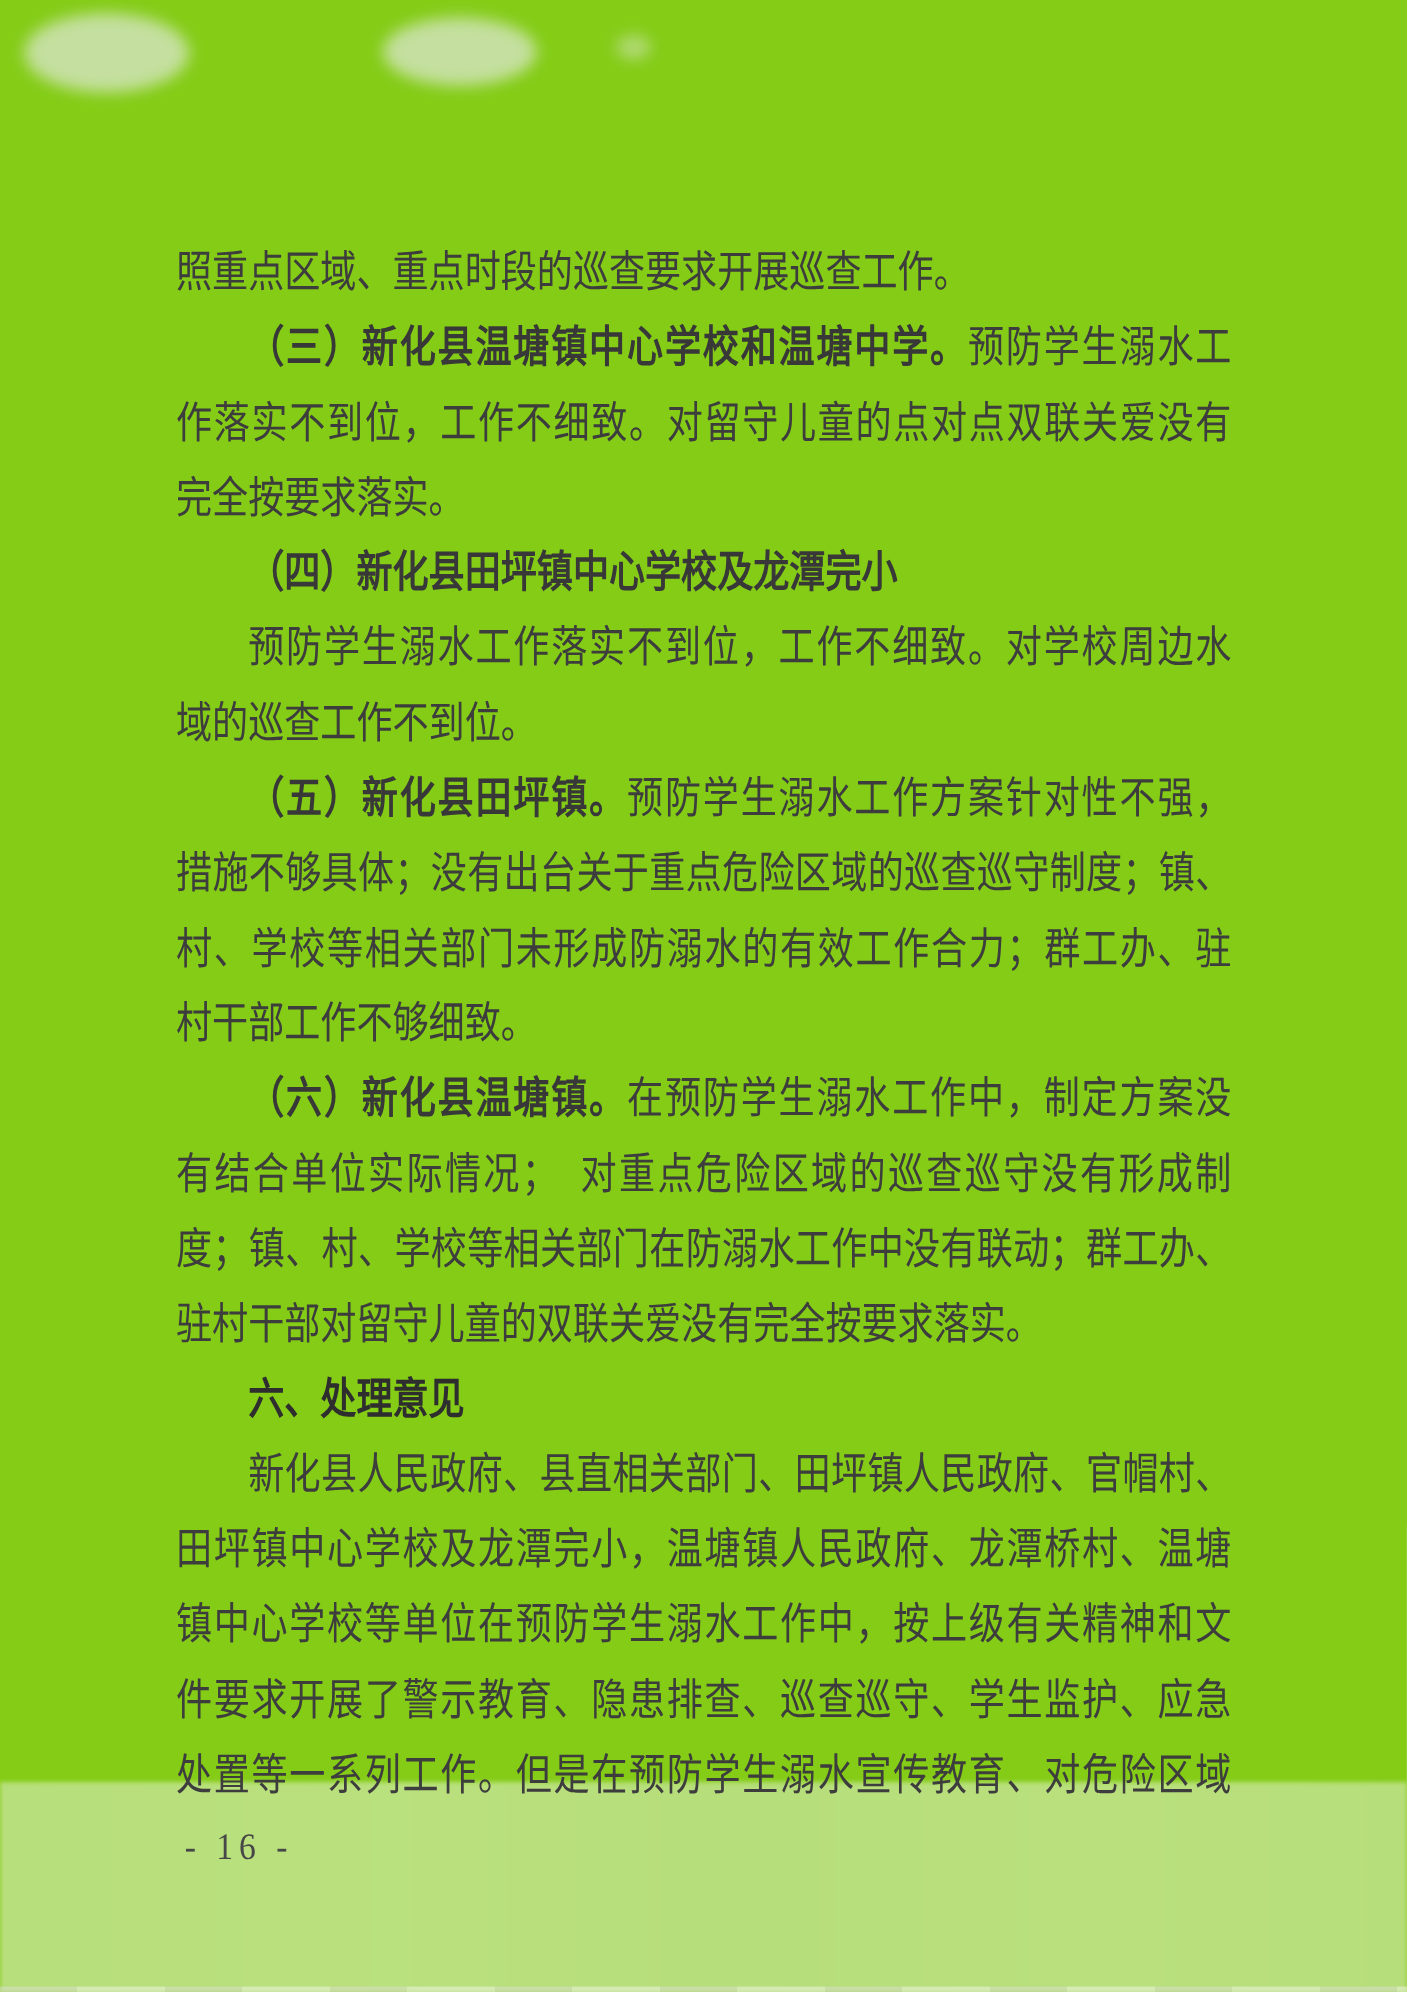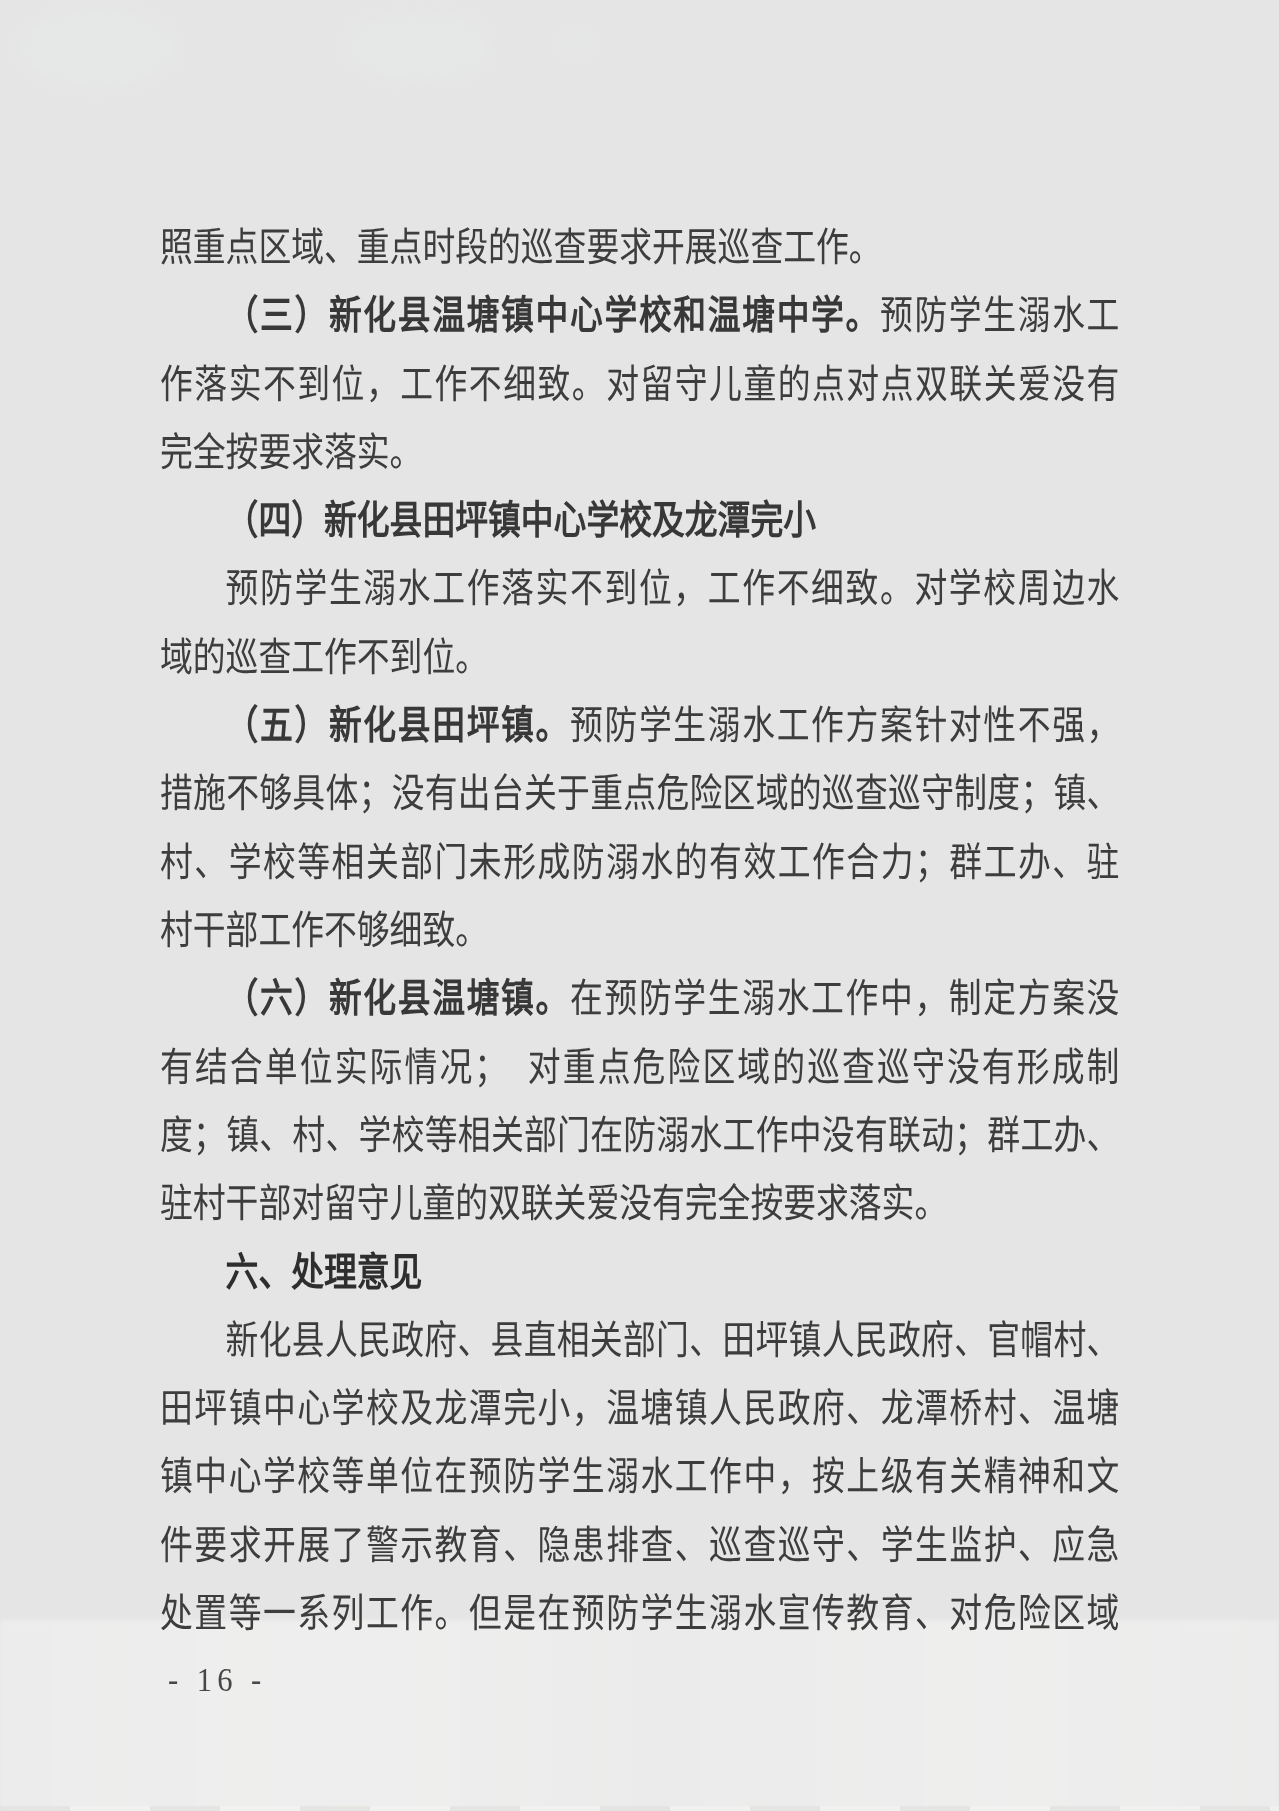--- a/index.html
+++ b/index.html
@@ -1,19 +1,19 @@
 <!DOCTYPE html>
 <html lang="zh-CN"><head>
 <meta charset="utf-8">
 <style>
   html,body{margin:0;padding:0;background:#ffffff;}
   .page{
     position:relative;
     width:1279px;height:1811px;
-    background:#e5e5e5;
+    background:#84cc16;
     overflow:hidden;
     font-family:"Liberation Serif","DejaVu Serif",serif;
     color:#3d3d3d;
   }
   
   .smudge{position:absolute;background:#e7eae9;border-radius:50%;filter:blur(7px);opacity:.65;}
   .smudge.s1{left:22px;top:12px;width:150px;height:72px;}
   .smudge.s2{left:348px;top:16px;width:140px;height:62px;}
   .smudge.s3{left:560px;top:32px;width:32px;height:22px;opacity:.45;}
   .mottle{

